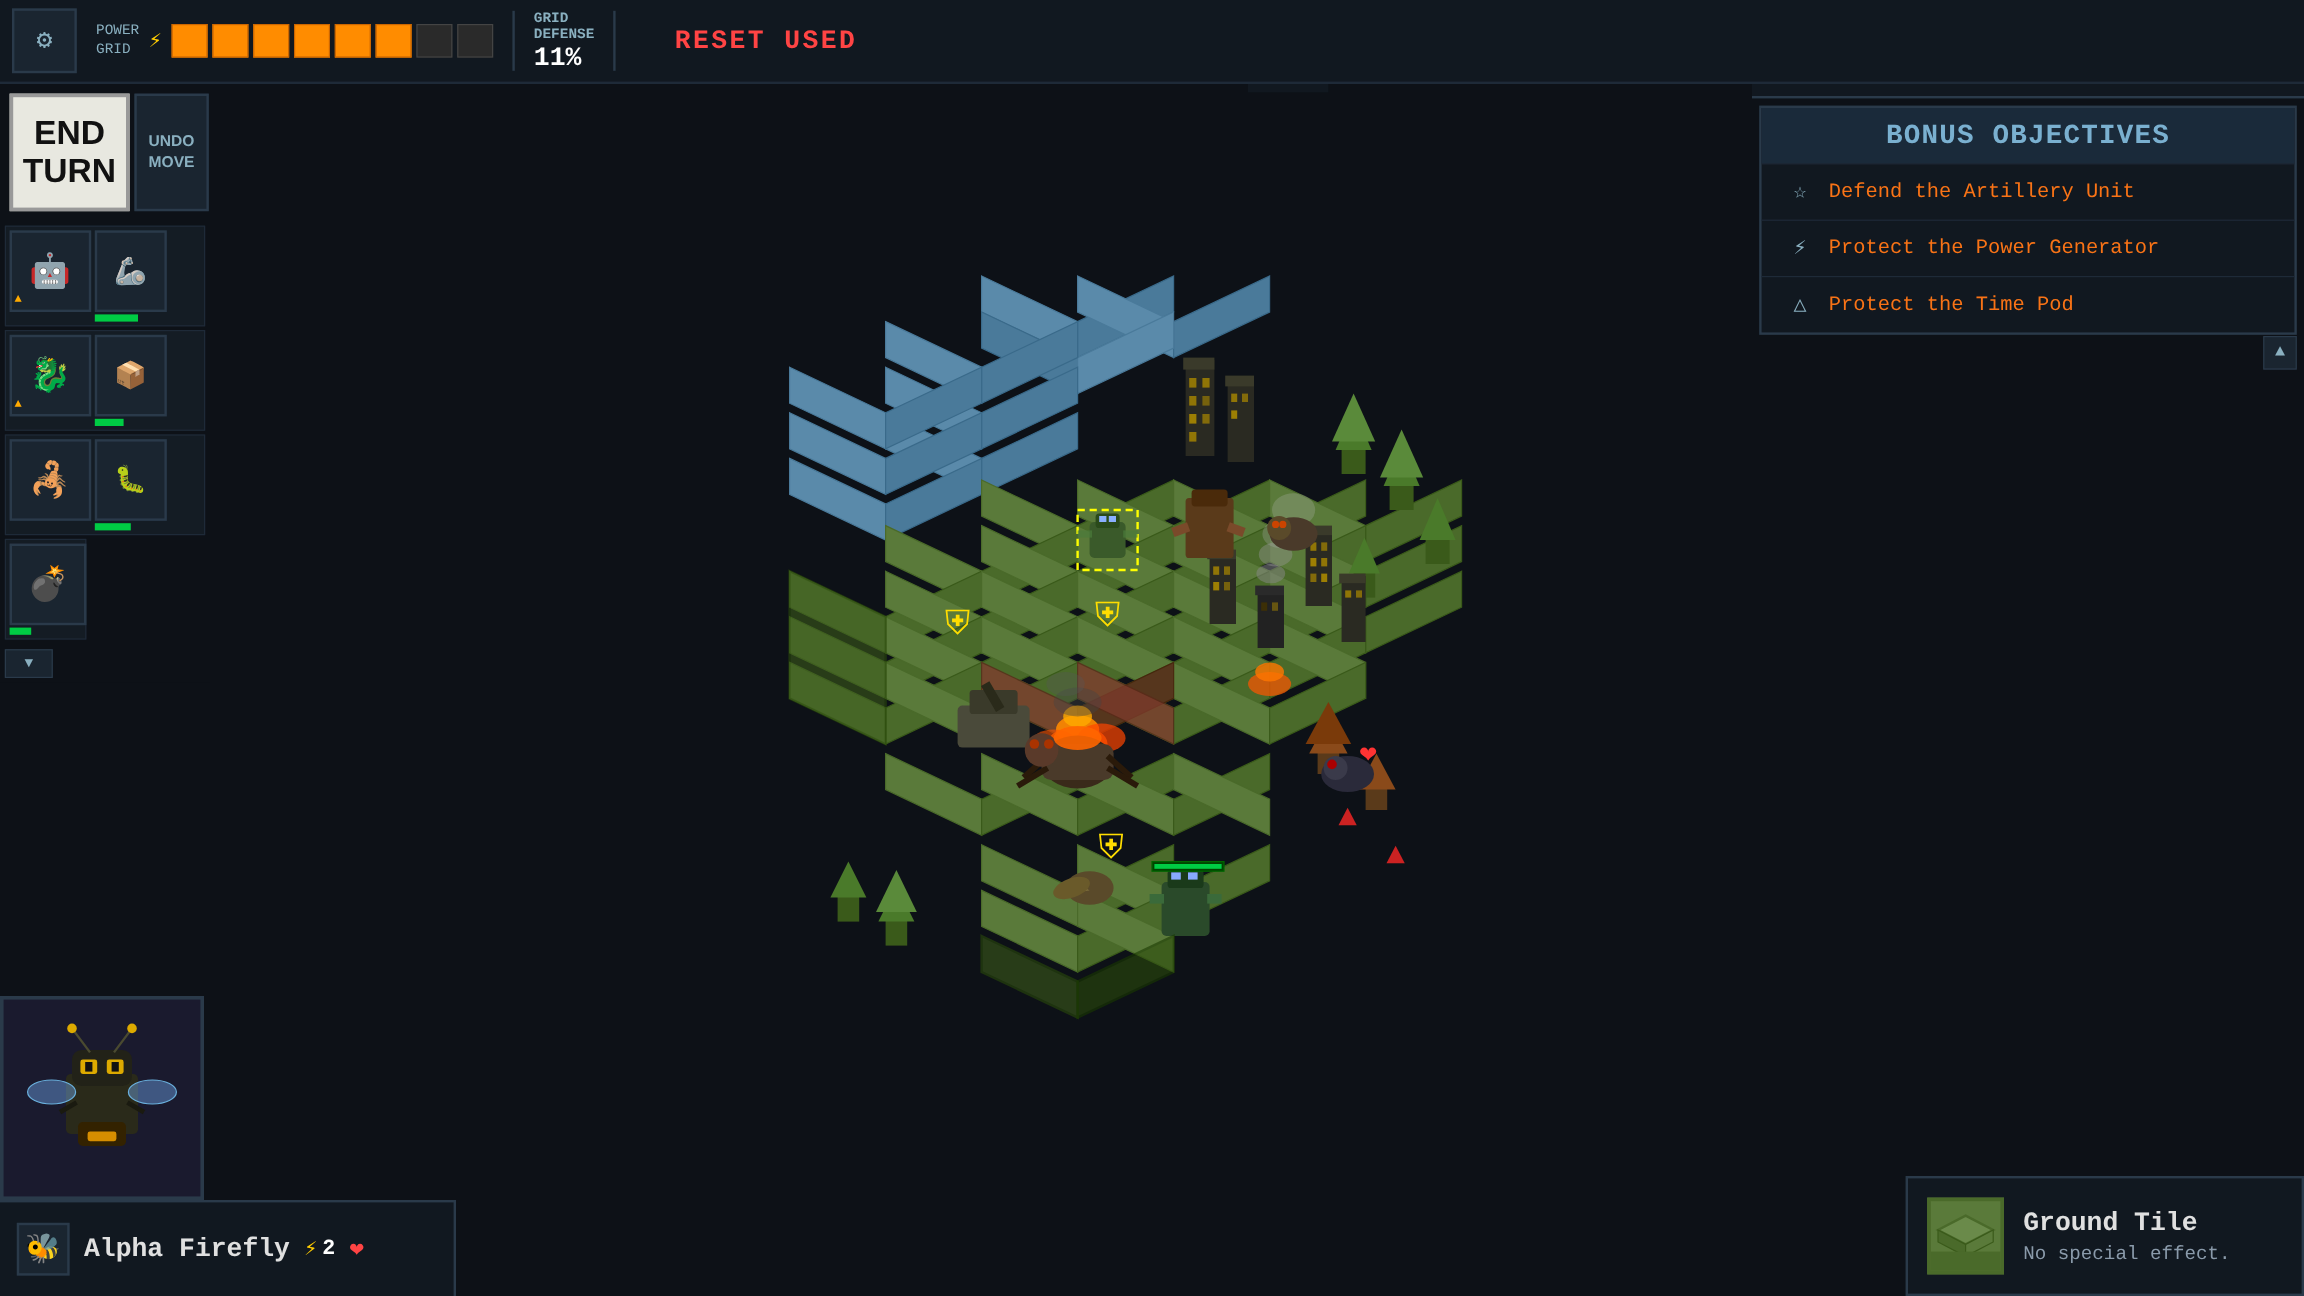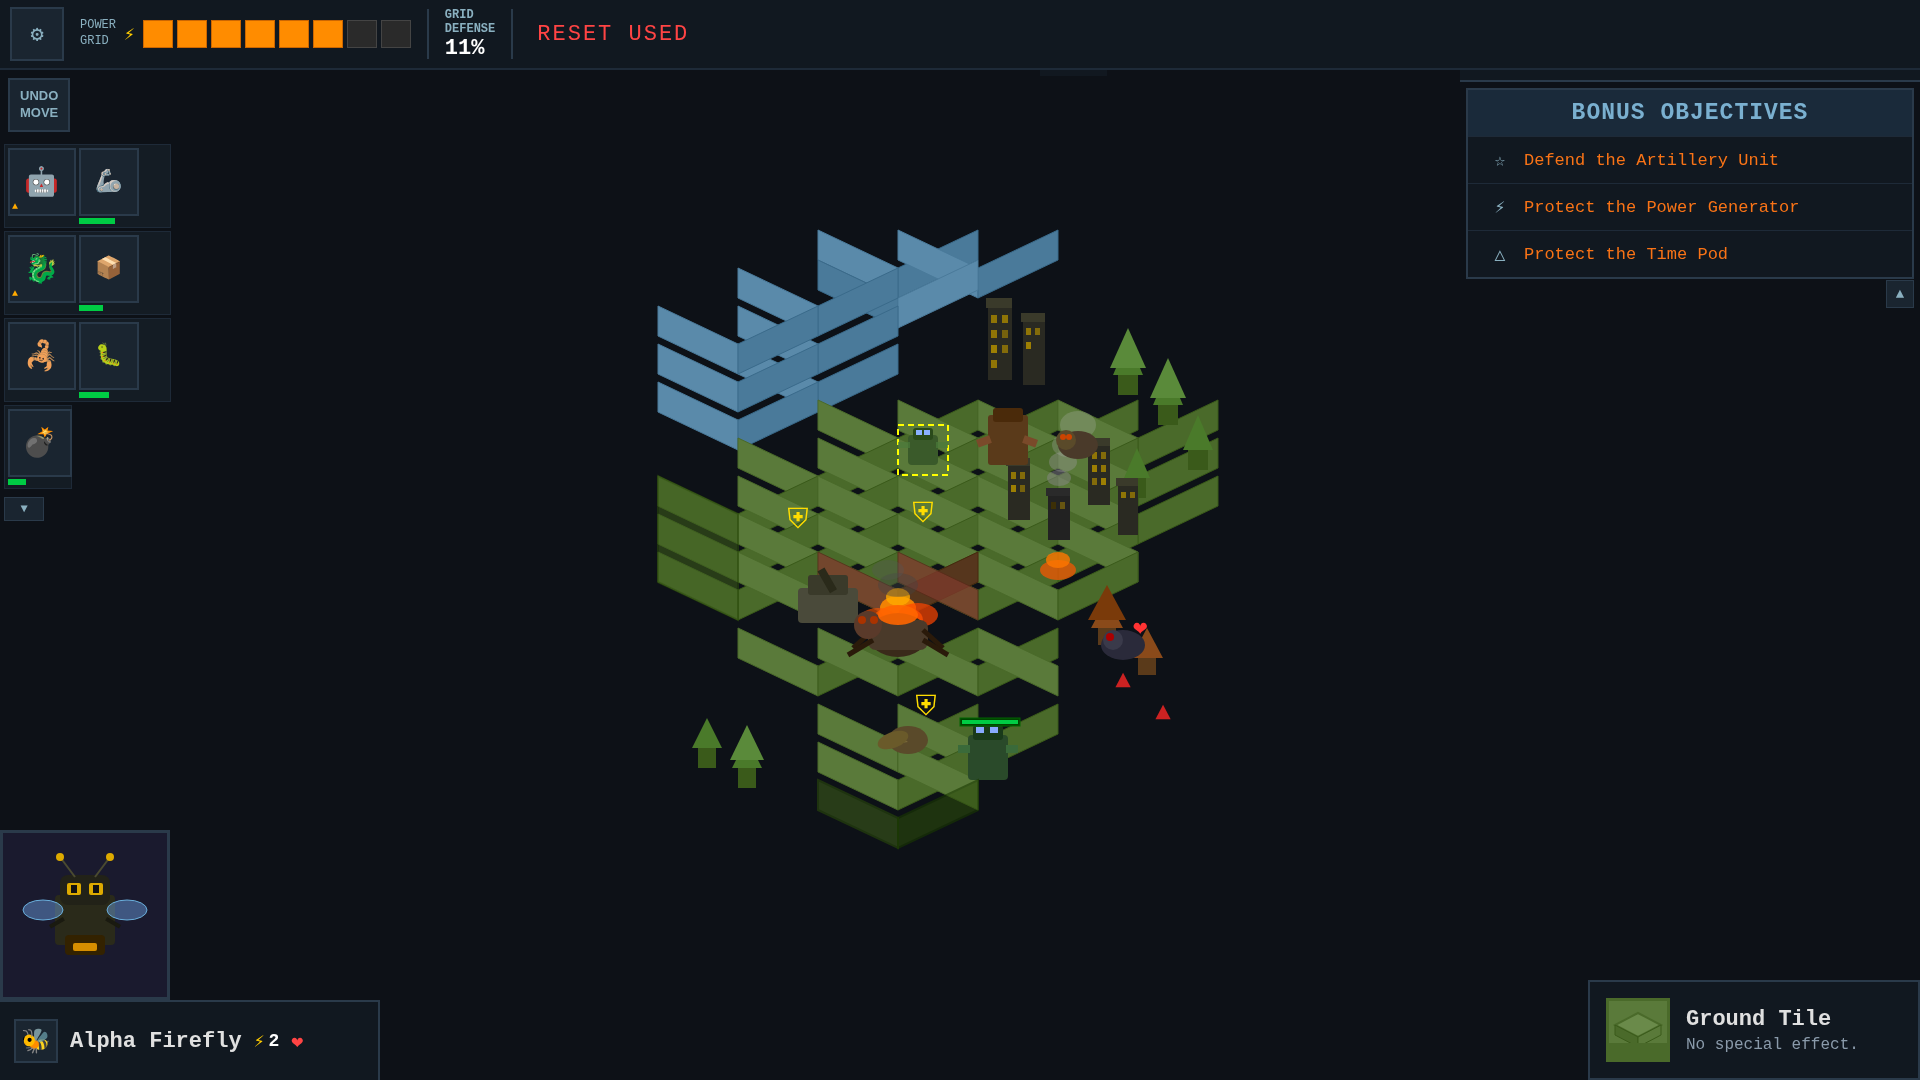--- a/index.html
+++ b/index.html
@@ -86,24 +86,24 @@
 
     .grid-defense-value {
       color: #ffffff;
       font-size: 22px;
       font-weight: bold;
     }
 
     .reset-used {
       color: #ff4444;
       font-size: 22px;
-      font-weight: normal;
+      font-weight: bold;
       letter-spacing: 2px;
       text-transform: uppercase;
-      margin-left: 8px;
+      margin-left: 33px;
     }
 
     
     .attack-order {
       position: absolute;
       top: 0;
       left: 1040px;
       display: flex;
       flex-direction: column;
       align-items: center;
@@ -505,20 +505,21 @@
 </div>
 
 <div class="attack-order">
   <span class="attack-order-label">ATTACK<br>ORDER</span>
   <span class="attack-order-icon">↺</span>
 </div>
 
 <div id="left-panel">
 
   <div class="action-buttons">
+    <button class="end-turn-btn">End Turn</button>
     <button class="undo-btn">UNDO<br>MOVE</button>
   </div>
 
   <div class="unit-list">
 
     <div class="unit-row">
       <div class="unit-portrait">
         <span>🤖</span>
         <span class="unit-corner-icon">▲</span>
       </div>

